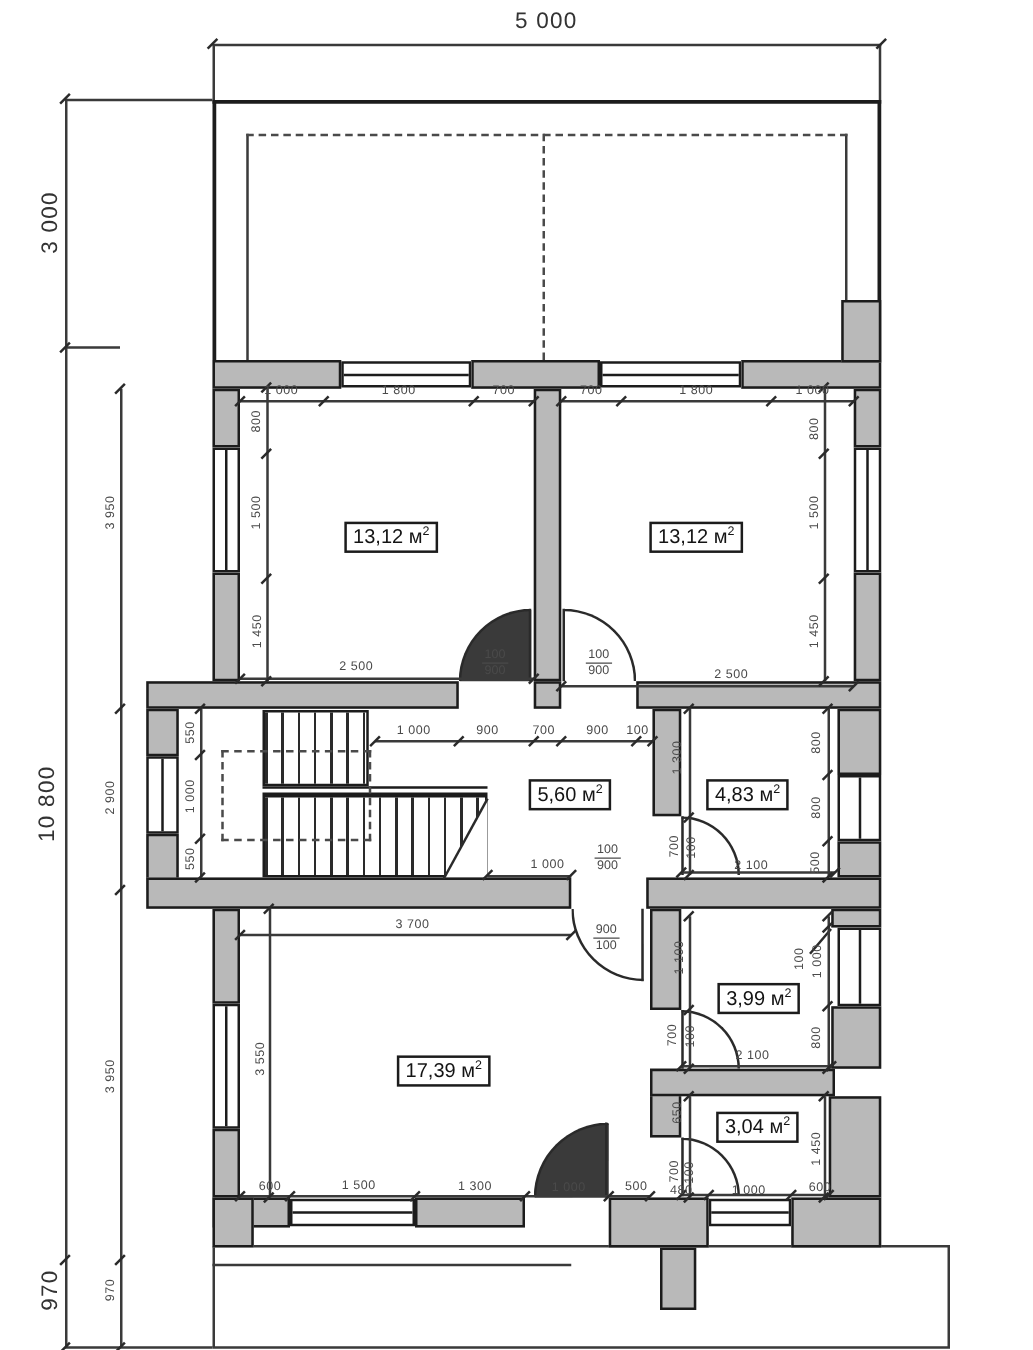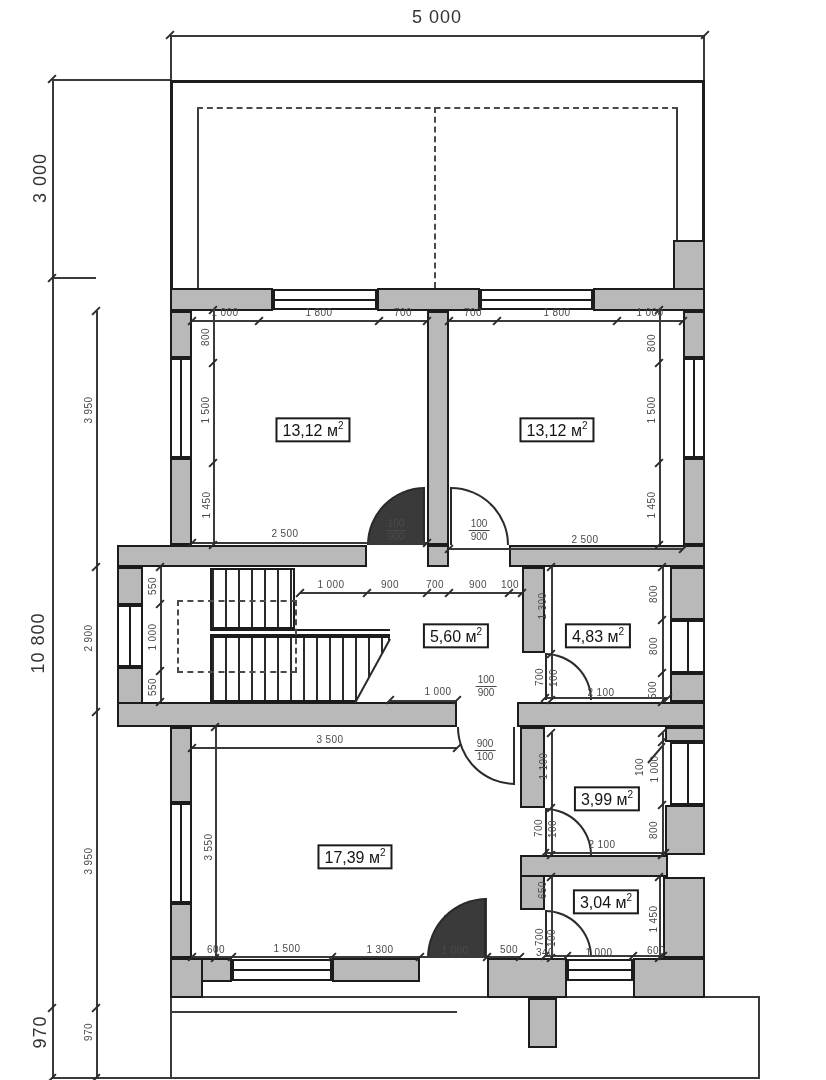--- a/index.html
+++ b/index.html
@@ -258,38 +258,38 @@
       <div class="dim" style="left: 478px; top: 585px; z-index: 20;">900</div>
       <div class="dim" style="left: 510px; top: 585px; z-index: 20;">100</div>
       <div class="dim" style="left: 438px; top: 692px; z-index: 20;">1 000</div>
       <div class="dim r" style="left: 543px; top: 606px; z-index: 20;">1 300</div>
       <div class="dim r" style="left: 540px; top: 677px; z-index: 20;">700</div>
       <div class="dim r" style="left: 554px; top: 678px; z-index: 20;">100</div>
       <div class="dim" style="left: 601px; top: 693px; z-index: 20;">2 100</div>
       <div class="dim r" style="left: 654px; top: 594px; z-index: 20;">800</div>
       <div class="dim r" style="left: 654px; top: 646px; z-index: 20;">800</div>
       <div class="dim r" style="left: 653px; top: 690px; z-index: 20;">500</div>
-      <div class="dim" style="left: 330px; top: 740px; z-index: 20;">3 500</div>
+      <div class="dim" style="left: 330px; top: 740px; z-index: 20;">3 700</div>
       <div class="dim r" style="left: 209px; top: 847px; z-index: 20;">3 550</div>
       <div class="dim" style="left: 216px; top: 950px; z-index: 20;">600</div>
       <div class="dim" style="left: 287px; top: 949px; z-index: 20;">1 500</div>
       <div class="dim" style="left: 380px; top: 950px; z-index: 20;">1 300</div>
       <div class="dim" style="left: 455px; top: 951px; z-index: 20;">1 000</div>
       <div class="dim" style="left: 509px; top: 950px; z-index: 20;">500</div>
       <div class="dim r" style="left: 544px; top: 766px; z-index: 20;">1 100</div>
       <div class="dim r" style="left: 539px; top: 828px; z-index: 20;">700</div>
       <div class="dim r" style="left: 553px; top: 829px; z-index: 20;">100</div>
       <div class="dim" style="left: 602px; top: 845px; z-index: 20;">2 100</div>
       <div class="dim r" style="left: 654px; top: 830px; z-index: 20;">800</div>
       <div class="dim r" style="left: 640px; top: 767px; z-index: 20;">100</div>
       <div class="dim r" style="left: 655px; top: 769px; z-index: 20;">1 000</div>
       <div class="dim r" style="left: 543px; top: 890px; z-index: 20;">650</div>
       <div class="dim r" style="left: 540px; top: 937px; z-index: 20;">700</div>
       <div class="dim r" style="left: 552px; top: 938px; z-index: 20;">100</div>
-      <div class="dim" style="left: 545px; top: 953px; z-index: 20;">340</div>
+      <div class="dim" style="left: 545px; top: 953px; z-index: 20;">480</div>
       <div class="dim" style="left: 599px; top: 953px; z-index: 20;">1 000</div>
       <div class="dim" style="left: 656px; top: 951px; z-index: 20;">600</div>
       <div class="dim r" style="left: 654px; top: 919px; z-index: 20;">1 450</div>
       <div class="frac" style="left: 396px; top: 530px;"><span class="t">100</span><span class="b">900</span></div>
       <div class="frac" style="left: 479px; top: 530px;"><span class="t">100</span><span class="b">900</span></div>
       <div class="frac" style="left: 486px; top: 686px;"><span class="t">100</span><span class="b">900</span></div>
       <div class="frac" style="left: 485px; top: 750px;"><span class="t">900</span><span class="b">100</span></div>
       <div class="room-label" style="left: 313px; top: 430px;">13,12 м<sup>2</sup></div>
       <div class="room-label" style="left: 557px; top: 430px;">13,12 м<sup>2</sup></div>
       <div class="room-label" style="left: 456px; top: 636px;">5,60 м<sup>2</sup></div>

